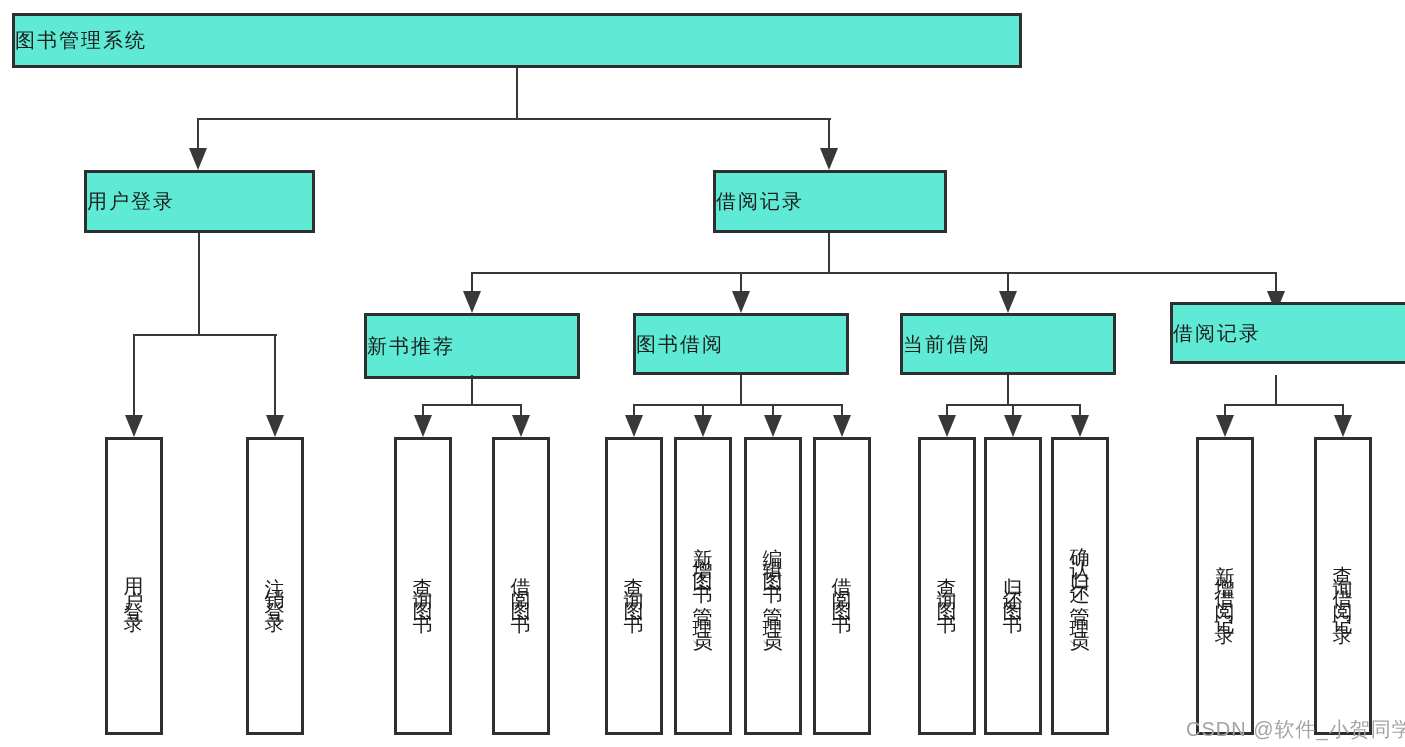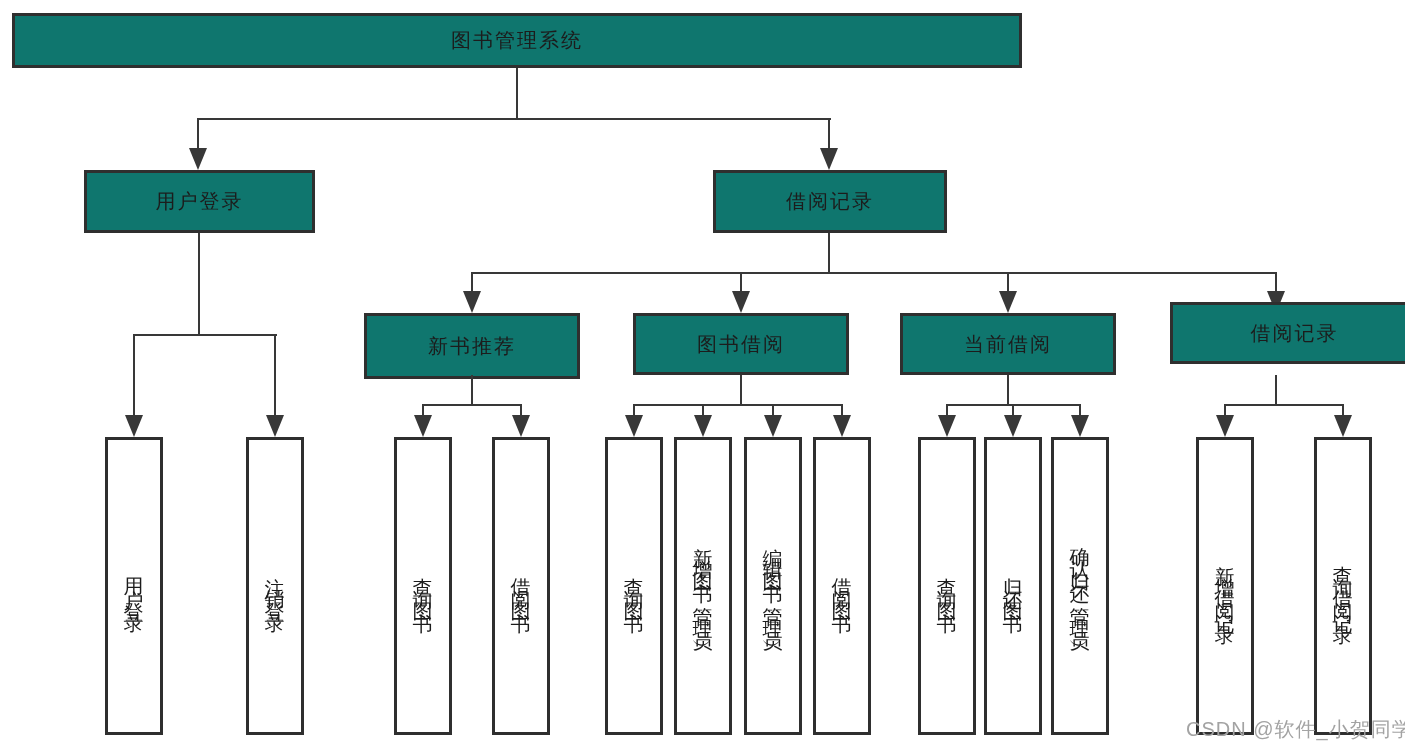--- a/index.html
+++ b/index.html
@@ -12,24 +12,24 @@
     position: relative;
     width: 1405px;
     height: 747px;
     background: #ffffff;
     overflow: hidden;
   }
   .box {
     position: absolute;
     box-sizing: border-box;
     border: 3px solid #2f2f2f;
-    background: #0f766e;
+    background: #5eead4;
     display: flex;
     align-items: center;
-    justify-content: center;
+    justify-content: flex-start;
     color: #1c1c1c;
     font-size: 20px;
     letter-spacing: 2px;
     white-space: nowrap;
   }
   .vbox {
     position: absolute;
     box-sizing: border-box;
     border: 3px solid #2f2f2f;
     background: #ffffff;

